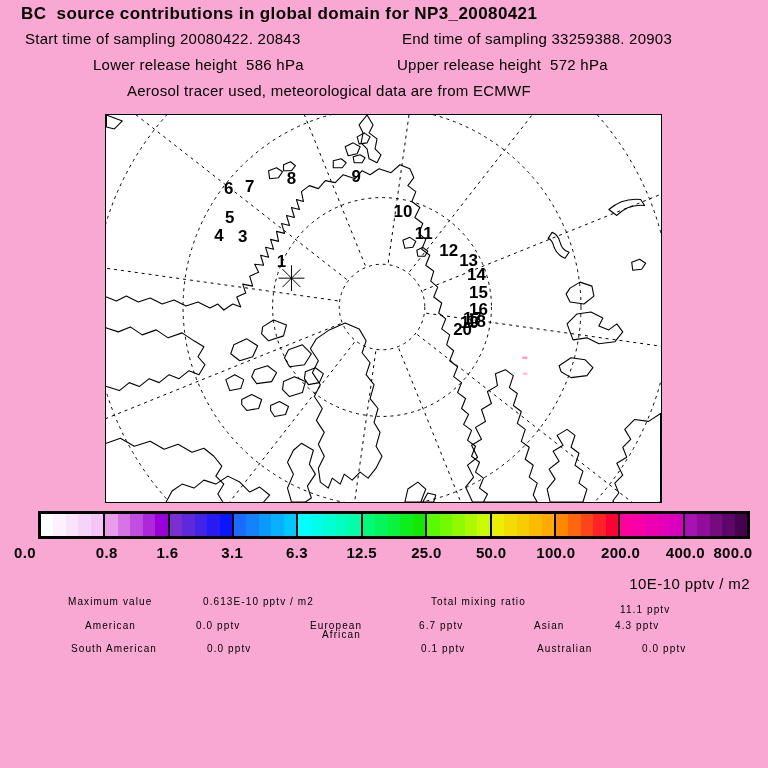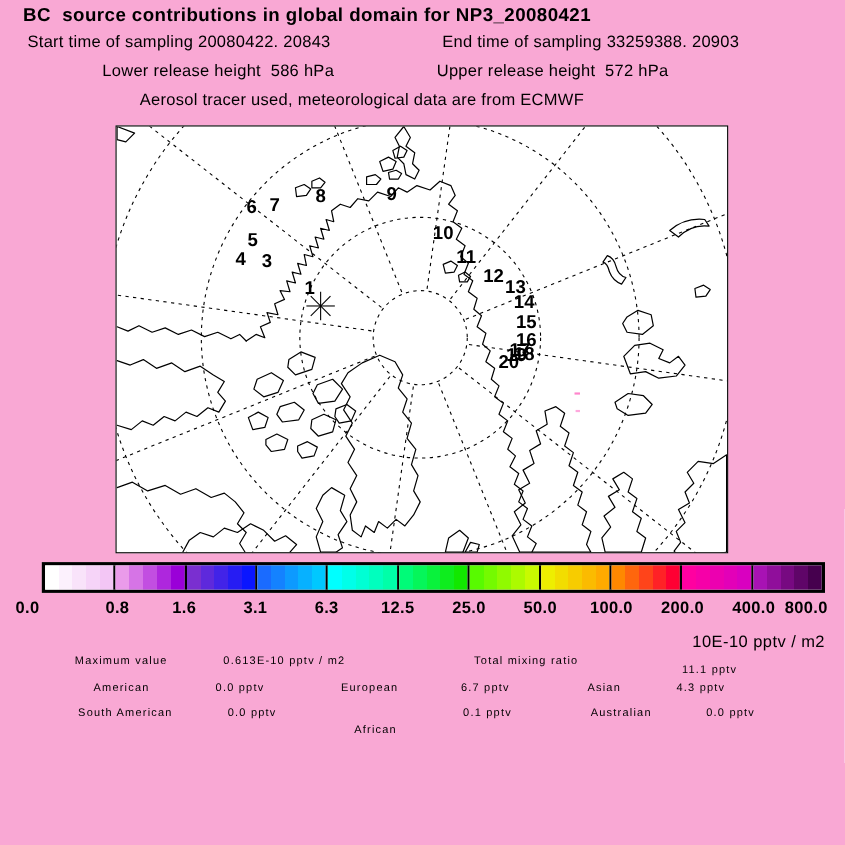--- a/index.html
+++ b/index.html
@@ -160,19 +160,19 @@
       <span class="stat" style="left: 431px; top: 596px;">Total mixing ratio</span>
       <span class="stat" style="left: 620px; top: 592px; margin-top: 12px;">11.1 pptv</span>
       <span class="stat" style="left: 85px; top: 620px;">American</span>
       <span class="stat" style="left: 196px; top: 620px;">0.0 pptv</span>
       <span class="stat" style="left: 310px; top: 620px;">European</span>
       <span class="stat" style="left: 419px; top: 620px;">6.7 pptv</span>
       <span class="stat" style="left: 534px; top: 620px;">Asian</span>
       <span class="stat" style="left: 615px; top: 620px;">4.3 pptv</span>
       <span class="stat" style="left: 55px; top: 643px; margin-left: 16px;">South American</span>
       <span class="stat" style="left: 207px; top: 643px;">0.0 pptv</span>
-      <span class="stat" style="left: 322px; top: 658px; text-align: right;">African</span>
+      <span class="stat" style="left: 322px; top: 629px; text-align: right;">African</span>
       <span class="stat" style="left: 421px; top: 643px;">0.1 pptv</span>
       <span class="stat" style="left: 537px; top: 643px;">Australian</span>
       <span class="stat" style="left: 642px; top: 643px;">0.0 pptv</span>
     </div>
 
 </div>
 
 </body></html>

